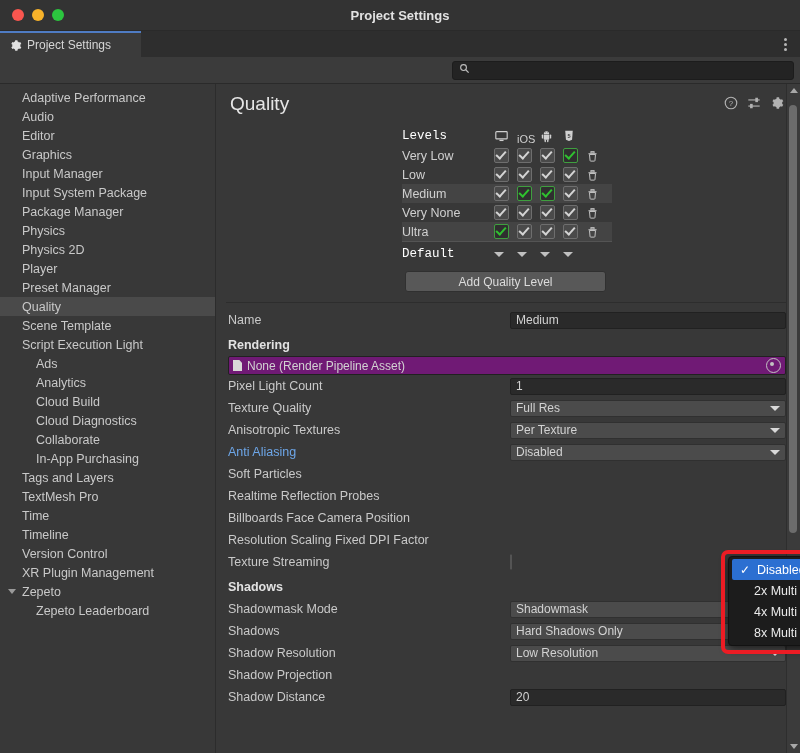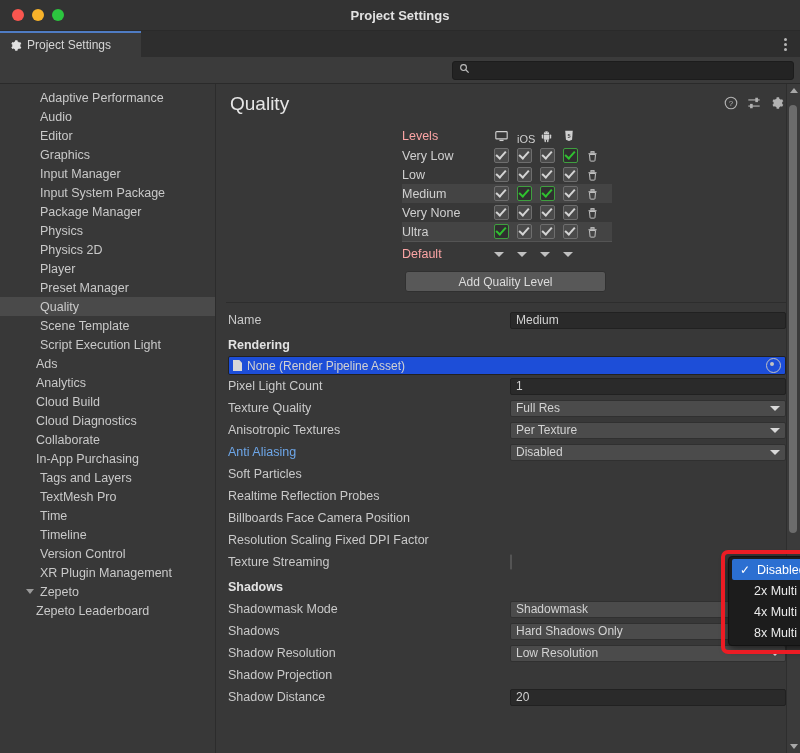--- a/index.html
+++ b/index.html
@@ -102,21 +102,21 @@
     width: 215px; flex: 0 0 215px;
     background: #383838;
     border-right: 1px solid #2c2c2c;
     overflow: hidden;
     padding-top: 4px;
     position: relative;
   }
   .nav-item {
     height: 19px; display: flex; align-items: center;
     font-size: 12.5px; color: #c9c9c9;
-    padding-left: 24px; white-space: nowrap;
+    padding-left: 6px; white-space: nowrap;
   }
   .nav-item.selected { background: #4a4a4a; }
   .nav-item .twisty {
     width: 12px; flex: 0 0 12px; display: flex;
     align-items: center; justify-content: center;
   }
   .nav-item .twisty span {
     width: 0; height: 0;
     border-left: 4.5px solid transparent;
     border-right: 4.5px solid transparent;
@@ -156,21 +156,21 @@
   }
   .levels-table { border-collapse: collapse; }
   .levels-table td, .levels-table th {
     padding: 0; font-weight: normal; text-align: left;
   }
   .lvl-name {
     font-size: 12.5px; color: #d0d0d0;
     height: 19px; width: 92px; padding-left: 3px;
     white-space: nowrap;
   }
-  .lvl-head { font-weight: bold; color: #fca5a5; }
+  .lvl-head { font-weight: bold; color: #ffffff; font-family: Liberation Mono, monospace; }
   tr.hl { background: #444444; }
   .cbcell { width: 23px; text-align: center; height: 19px; }
   .cb {
     width: 13px; height: 13px; display: inline-block;
     border: 1px solid #6e6e6e; border-radius: 2px;
     background: #4a4a4a; position: relative;
     vertical-align: middle;
   }
   .cb.on::after {
     content: ""; position: absolute;
@@ -232,21 +232,21 @@
     font-size: 12px; color: #d2d2d2;
     box-sizing: border-box;
   }
   .pfield.dropdown {
     background: #4b4b4b; border: 1px solid #303030;
     justify-content: space-between;
   }
   .pfield.dropdown .dd-caret { border-top-color: #d8d8d8; }
   .objfield {
     margin: 0 0 0 0;
-    height: 17px; background: #1d4ed8;
+    height: 17px; background: #701a75;
     border: 1px solid #212121; border-radius: 2px;
     display: flex; align-items: center; justify-content: space-between;
     padding: 0 4px 0 4px;
     font-size: 12px; color: #d2d2d2;
   }
   .doc-glyph {
     width: 9px; height: 11px; background: #d8d8d8;
     display: inline-block; margin-right: 5px;
     clip-path: polygon(0 0, 70% 0, 100% 25%, 100% 100%, 0 100%);
   }

